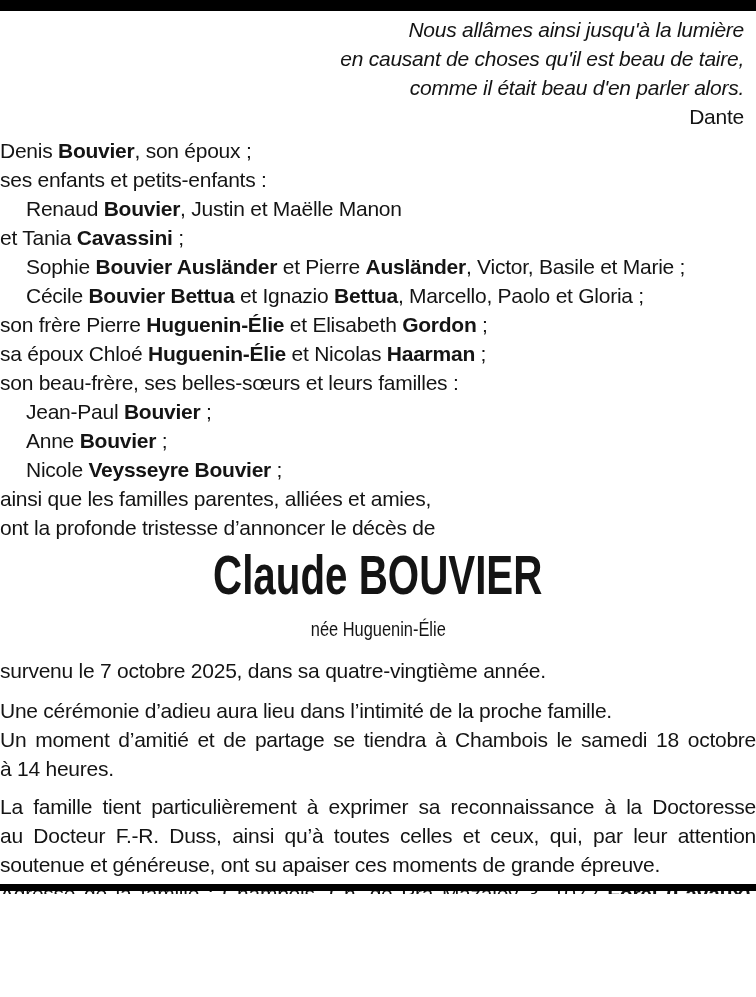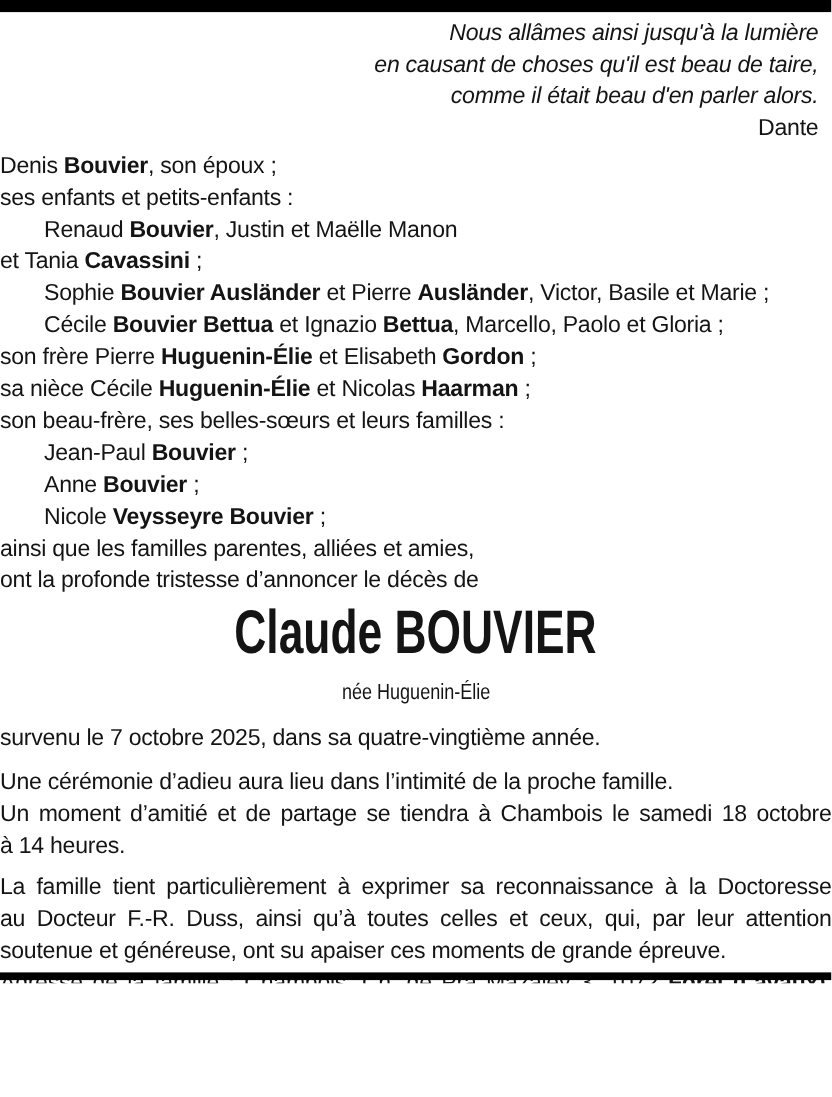--- a/index.html
+++ b/index.html
@@ -19,21 +19,21 @@
   .rule-top    { position: absolute; top: 0; left: 0; right: 0; height: 11px; background: #000; }
   .rule-bottom { position: absolute; bottom: 3px; left: 0; right: 0; height: 7px; background: #000; }
   .content { position: absolute; top: 11px; left: 0; right: 0; }
 
   .quote { margin: 4px 12px 0 0; text-align: right; }
   .quote-line { font-style: italic; }
   .attribution { font-style: normal; }
 
   .family { margin-top: 5px; }
   .line { white-space: nowrap; }
-  .line.indent-1 { padding-left: 40px; }
+  .line.indent-1 { padding-left: 26px; }
   .line.indent-2 { }
   .b { font-weight: 700; }
 
   .name-line {
     margin-top: 4px; text-align: center;
     font-size: 56px; line-height: 58px; font-weight: 700;
     white-space: nowrap; letter-spacing: 0;
   }
   .name-line .squeeze { display: inline-block; transform: scaleX(0.72); }
 
@@ -64,21 +64,21 @@
     </div>
 
     <div class="family">
         <div class="line"><span>Denis </span><span class="b">Bouvier</span><span>, son époux ;</span></div>
         <div class="line"><span>ses enfants et petits-enfants :</span></div>
         <div class="line indent-1"><span>Renaud </span><span class="b">Bouvier</span><span>, Justin et Maëlle Manon</span></div>
         <div class="line indent-2"><span>et Tania </span><span class="b">Cavassini</span><span> ;</span></div>
         <div class="line indent-1"><span>Sophie </span><span class="b">Bouvier Ausländer</span><span> et Pierre </span><span class="b">Ausländer</span><span>, Victor, Basile et Marie ;</span></div>
         <div class="line indent-1"><span>Cécile </span><span class="b">Bouvier Bettua</span><span> et Ignazio </span><span class="b">Bettua</span><span>, Marcello, Paolo et Gloria ;</span></div>
         <div class="line"><span>son frère Pierre </span><span class="b">Huguenin-Élie</span><span> et Elisabeth </span><span class="b">Gordon</span><span> ;</span></div>
-        <div class="line"><span>sa nièce Cécile </span><span class="b">Huguenin-Élie</span><span> et Nicolas </span><span class="b">Haarman</span><span> ;</span></div>
+        <div class="line"><span>sa époux Chloé </span><span class="b">Huguenin-Élie</span><span> et Nicolas </span><span class="b">Haarman</span><span> ;</span></div>
         <div class="line"><span>son beau-frère, ses belles-sœurs et leurs familles :</span></div>
         <div class="line indent-1"><span>Jean-Paul </span><span class="b">Bouvier</span><span> ;</span></div>
         <div class="line indent-1"><span>Anne </span><span class="b">Bouvier</span><span> ;</span></div>
         <div class="line indent-1"><span>Nicole </span><span class="b">Veysseyre Bouvier</span><span> ;</span></div>
         <div class="line"><span>ainsi que les familles parentes, alliées et amies,</span></div>
         <div class="line"><span>ont la profonde tristesse d’annoncer le décès de</span></div>
       </div>
 
     <div class="name-line">
       <span class="squeeze">Claude BOUVIER</span>

